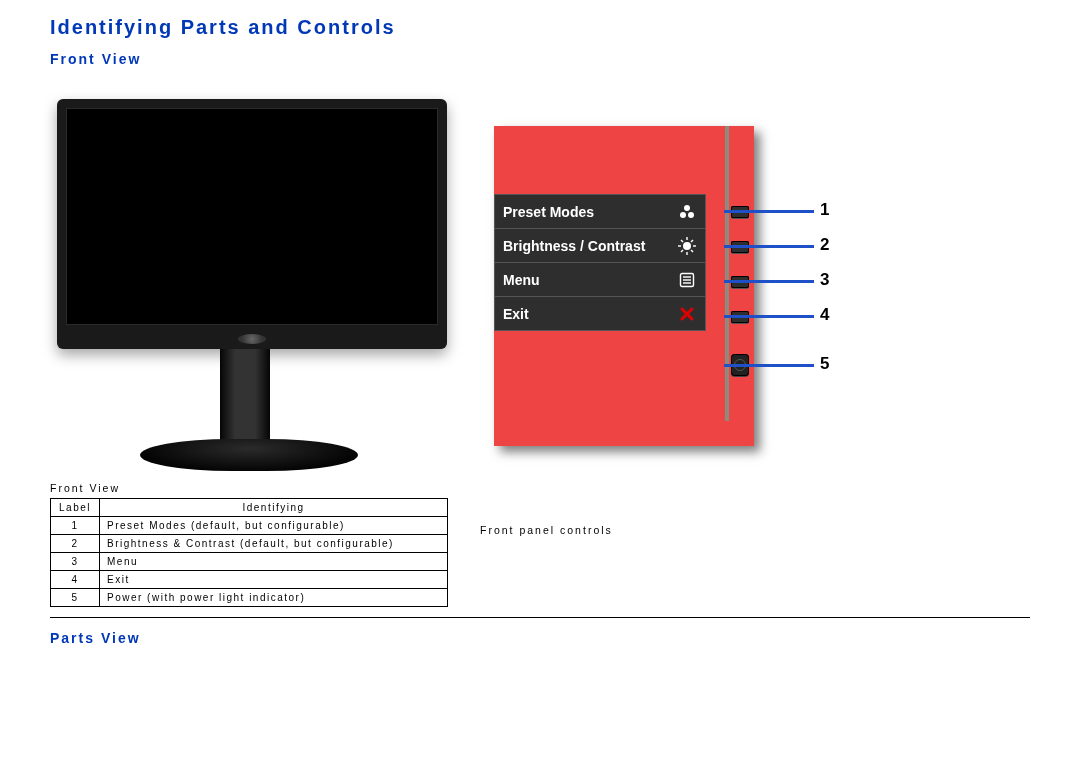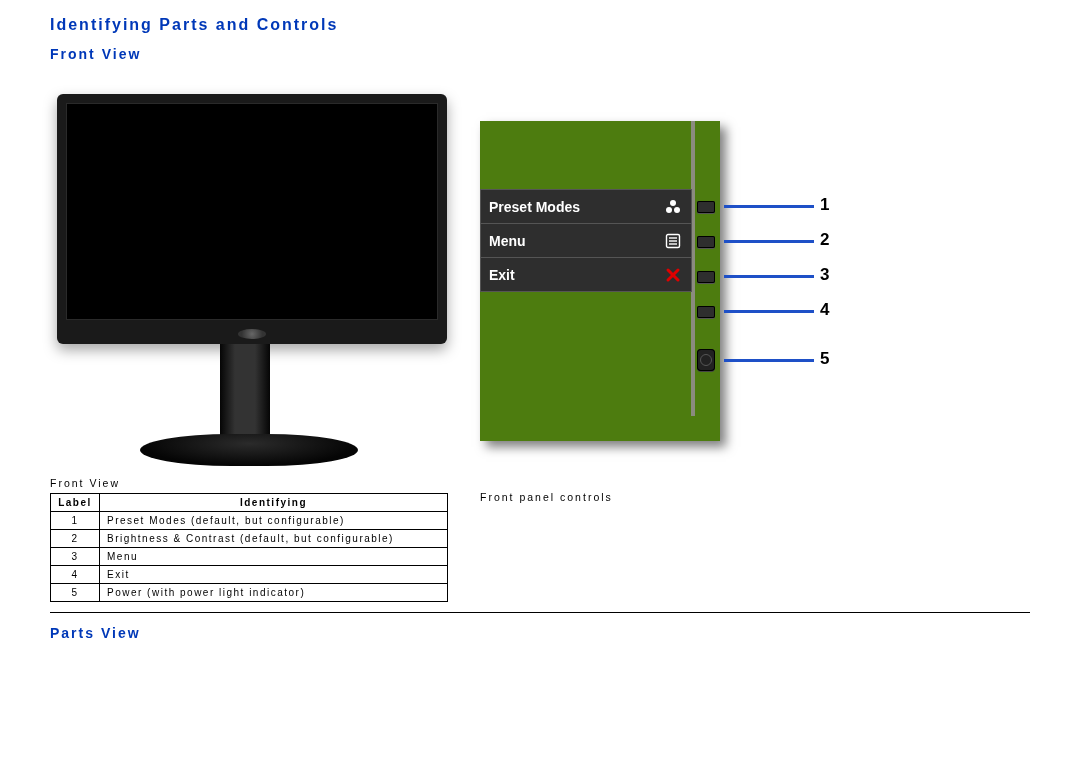--- a/index.html
+++ b/index.html
@@ -6,21 +6,21 @@
     margin: 0;
     padding: 16px 50px;
     font-family: Verdana, Arial, sans-serif;
     background: #fff;
     color: #000;
     width: 1080px;
     box-sizing: border-box;
   }
   h2.main-heading {
     color: #0038b8;
-    font-size: 16px;
+    font-size: 20px;
     letter-spacing: 2px;
     font-weight: bold;
     margin: 0 0 12px 0;
   }
   h3.sub-heading {
     color: #0038b8;
     font-size: 14px;
     letter-spacing: 2px;
     font-weight: bold;
     margin: 12px 0 14px 0;
@@ -85,23 +85,23 @@
 
   
   .osd-wrap {
     position: relative;
     width: 378px;
     height: 320px;
     margin-top: 45px;
   }
   .osd-panel {
     position: absolute;
-    top: 0; left: 0;
-    width: 240px; height: 320px;
-    background: #4d7c0f;
+    top: 0; left: 14px;
+    width: 260px; height: 320px;
+    background: #ef4444;
     box-shadow: 6px 6px 10px rgba(0,0,0,.5);
   }
   .osd-gap {
     position: absolute;
     top: 0; right: 25px;
     width: 4px; height: 295px;
     background: #8b8b7f;
   }
   .osd-btn {
     position: absolute;
@@ -184,21 +184,21 @@
   }
   table.controls th,
   table.controls td {
     border: 1px solid #000;
     font-size: 10px;
     letter-spacing: 1.5px;
     padding: 3px 7px;
     text-align: left;
     vertical-align: middle;
   }
-  table.controls th { text-align: center; font-weight: bold; }
+  table.controls th { text-align: center; font-weight: normal; }
   table.controls td.num { text-align: center; width: 34px; }
   table.controls col.desc { width: 348px; }
 
   hr.section-divider {
     border: none;
     border-top: 1px solid #000;
     margin: 10px 0 6px 0;
   }
 </style>
 </head>
@@ -268,20 +268,38 @@
         <div class="osd-power"></div>
 
         <div class="osd-box">
           <div class="osd-row">
             <span>Preset Modes</span>
             <span class="osd-icon">
               <svg width="18" height="18" viewBox="0 0 18 18">
                   <circle cx="9" cy="5" r="3" fill="#fff"></circle>
                   <circle cx="5" cy="12" r="3" fill="#fff"></circle>
                   <circle cx="13" cy="12" r="3" fill="#fff"></circle>
+                </svg>
+            </span>
+          </div>
+          <div class="osd-row">
+            <span>Brightness / Contrast</span>
+            <span class="osd-icon">
+              <svg width="20" height="20" viewBox="0 0 20 20">
+                  <circle cx="10" cy="10" r="4" fill="#fff"></circle>
+                  <g stroke="#fff" stroke-width="1.4">
+                    <line x1="10" y1="1" x2="10" y2="4"></line>
+                    <line x1="10" y1="16" x2="10" y2="19"></line>
+                    <line x1="1" y1="10" x2="4" y2="10"></line>
+                    <line x1="16" y1="10" x2="19" y2="10"></line>
+                    <line x1="4" y1="4" x2="6" y2="6"></line>
+                    <line x1="14" y1="14" x2="16" y2="16"></line>
+                    <line x1="4" y1="16" x2="6" y2="14"></line>
+                    <line x1="14" y1="6" x2="16" y2="4"></line>
+                  </g>
                 </svg>
             </span>
           </div>
           <div class="osd-row">
             <span>Menu</span>
             <span class="osd-icon">
               <svg width="16" height="16" viewBox="0 0 16 16">
                   <rect x="1.5" y="1.5" width="13" height="13" rx="1.5" fill="none" stroke="#fff" stroke-width="1.4"></rect>
                   <line x1="4" y1="5" x2="12" y2="5" stroke="#fff" stroke-width="1.4"></line>
                   <line x1="4" y1="8" x2="12" y2="8" stroke="#fff" stroke-width="1.4"></line>
@@ -306,19 +324,19 @@
       <div class="callout-line n3"></div>
       <div class="callout-line n4"></div>
       <div class="callout-line n5"></div>
 
       <div class="callout-num n1">1</div>
       <div class="callout-num n2">2</div>
       <div class="callout-num n3">3</div>
       <div class="callout-num n4">4</div>
       <div class="callout-num n5">5</div>
     </div>
-    <div class="caption" style="margin-top:50px;">Front panel controls</div>
+    <div class="caption" style="margin-top:78px;">Front panel controls</div>
   </div>
 </div>
 
 <hr class="section-divider">
 
 <h3 class="sub-heading">Parts View</h3>
 
 </body></html>

